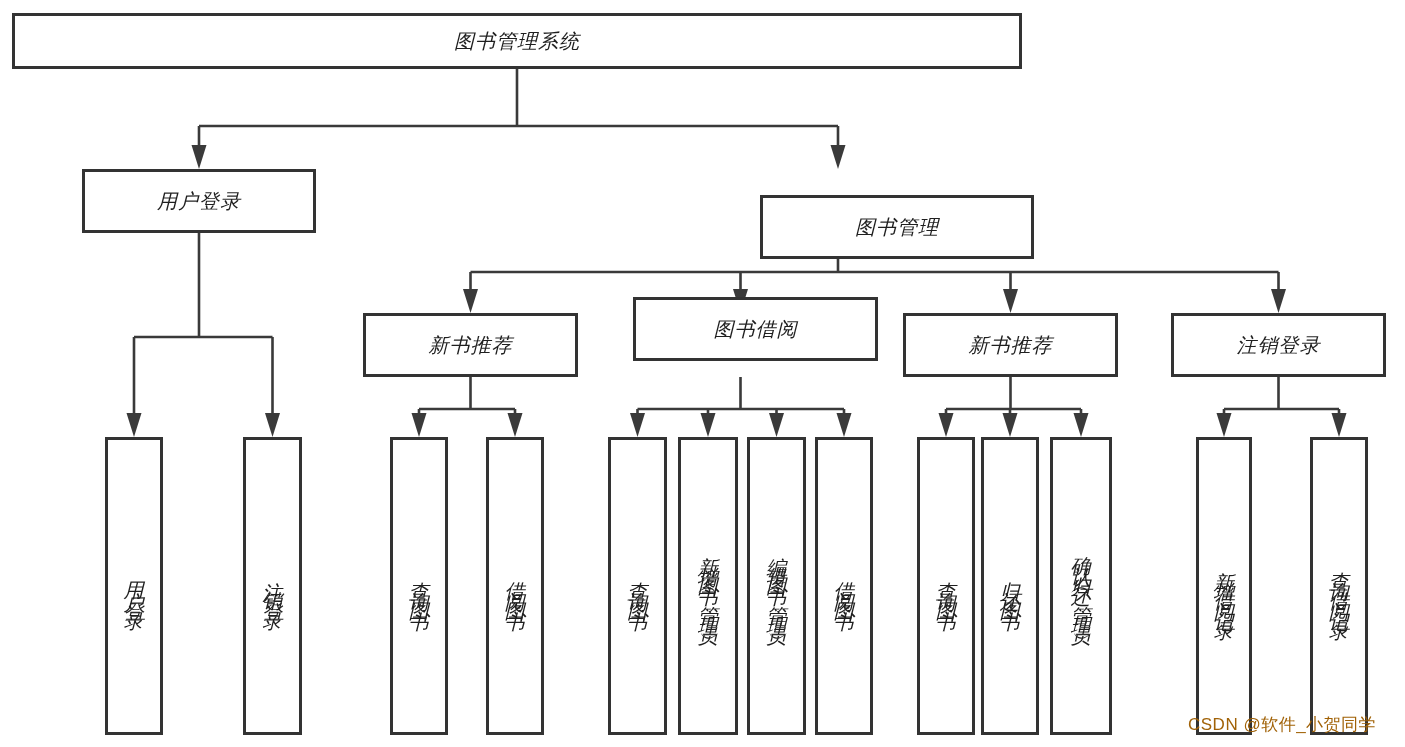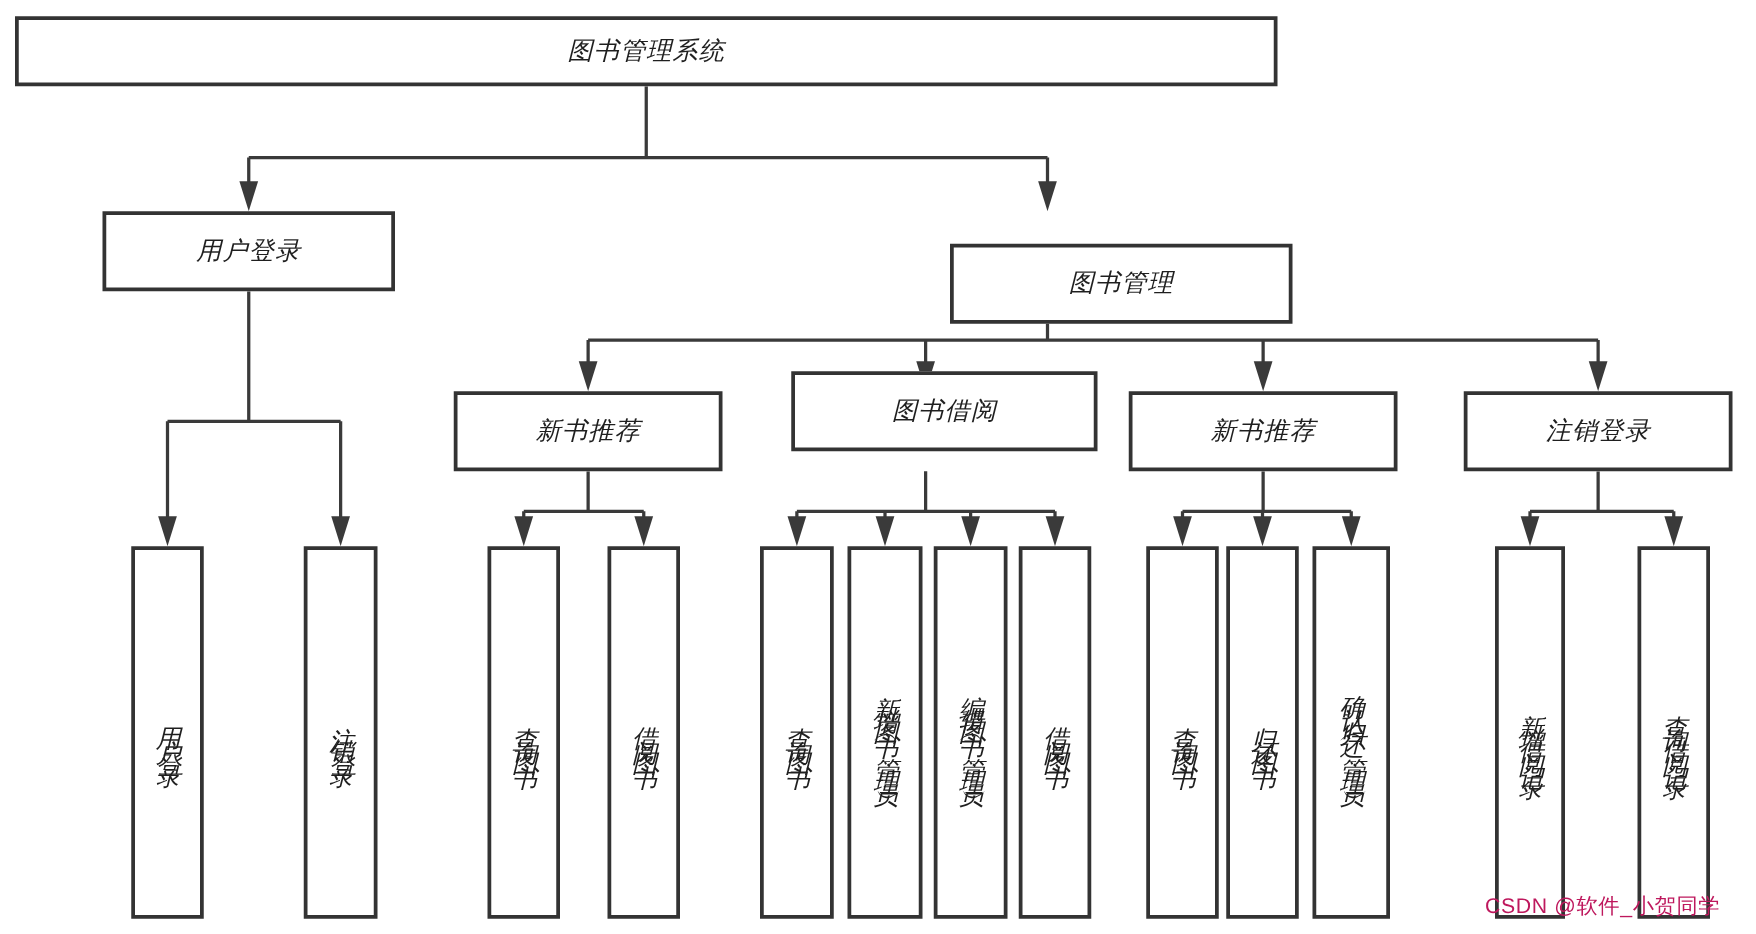--- a/index.html
+++ b/index.html
@@ -39,21 +39,21 @@
     writing-mode: vertical-rl;
     letter-spacing: 10px;
     font-size: 20px;
     line-height: 1;
   }
   #watermark {
     position: absolute;
     left: 1188px;
     top: 713px;
     font-size: 17px;
-    color: #be185d;
+    color: #a16207;
     white-space: nowrap;
     z-index: 3;
     letter-spacing: 0.5px;
   }
 </style>
 </head>
 <body>
 
 <div id="canvas">
 

